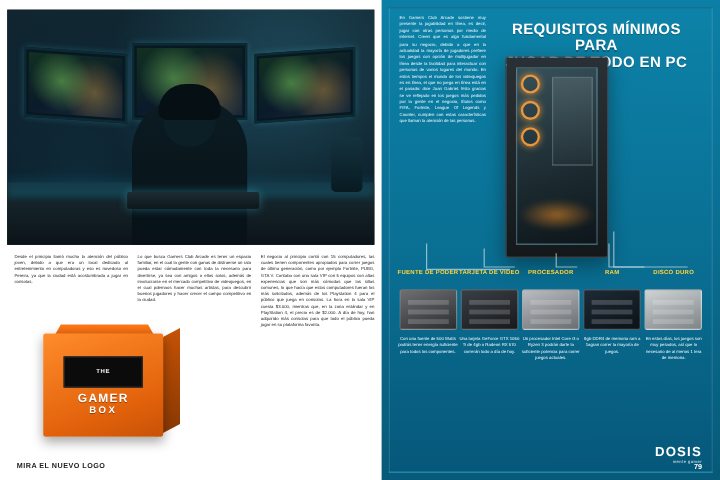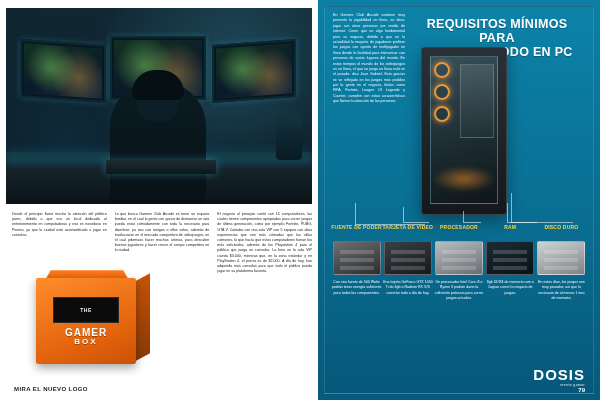--- a/index.html
+++ b/index.html
@@ -265,21 +265,21 @@
     font-size: 3.6px;
     line-height: 1.5;
     color: #f4fdff;
     text-align: center;
   }
 
   .dosis {
     position:absolute; right: 8px; bottom: 6px;
     text-align: right; color: #ffffff;
   }
-  .dosis .big { font-weight: 800; font-size: 15px; letter-spacing: 1px; }
+  .dosis .big { font-weight: 800; font-size: 11px; letter-spacing: 1px; }
   .dosis .sub { font-size: 3.4px; letter-spacing: .4px; opacity: .9; }
   .pagenum {
     position:absolute; right: 8px; bottom: 0px;
     font-size: 6px; color: #ffffff; font-weight: 700;
   }
 </style>
 </head>
 <body>
 
 <div class="page">

